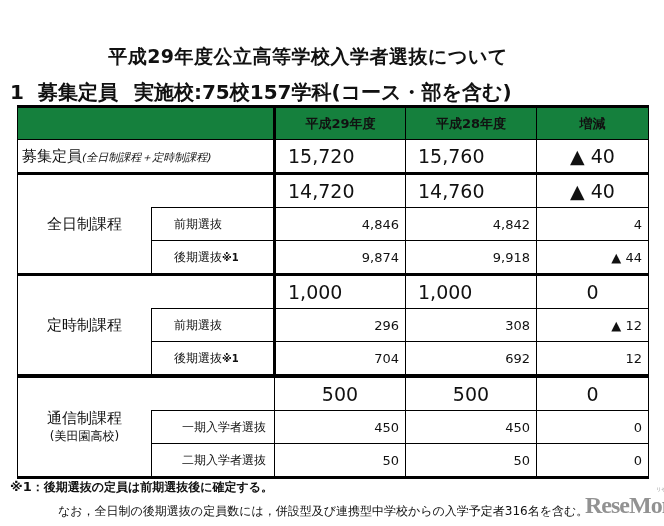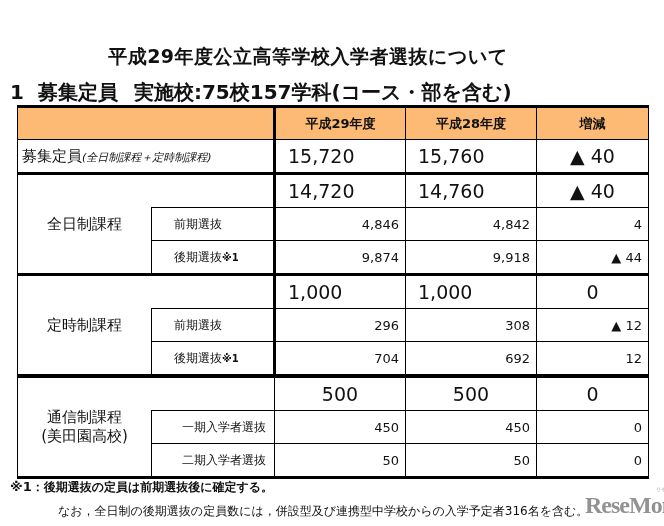--- a/index.html
+++ b/index.html
@@ -14,36 +14,36 @@
   table { position: absolute; left: 17px; border-collapse: collapse; table-layout: fixed; }
   td { border: 1.5px solid #000; padding: 0; height: 32px; vertical-align: middle; }
   .t1 { top: 105px; }
   .t2 { top: 375px; }
   .c1 { width: 134px; }
   .c2 { width: 123px; }
   .c3 { width: 131px; }
   .c4 { width: 131px; }
   .c5 { width: 112px; }
 
-  .hdr td { background: #fdba74; font-weight: bold; font-size: 13px; text-align: center; height: 31px; }
+  .hdr td { background: #15803d; font-weight: bold; font-size: 13px; text-align: center; height: 31px; }
   .thickL { border-left: 3px solid #000 !important; }
   .thickT { border-top: 3px solid #000 !important; }
   .thickB { border-bottom: 3px solid #000 !important; }
 
   .lbl-main { font-size: 15px; text-align: center; }
   .lbl-total { font-size: 15px; padding-left: 4px !important; white-space: nowrap; }
   .lbl-total small { font-size: 11px; font-style: italic; }
   .lbl-sub { font-size: 12px; padding-left: 22px !important; }
   .lbl-sub-r { font-size: 12px; text-align: right; padding-right: 8px !important; }
   .note1 { font-size: 10px; font-weight: bold; }
   .big { font-size: 19px; padding-left: 12px !important; margin-top: 48px; }
   .big-c { font-size: 19px; text-align: center; }
   .small-r { font-size: 13px; text-align: right; padding-right: 6px !important; }
   .noB { border-bottom: none !important; }
-  .sub2 { font-size: 15px; display: block; }
+  .sub2 { font-size: 12px; display: block; }
 
   .foot1 { position: absolute; top: 479px; left: 10px; font-size: 12px; white-space: nowrap; font-weight: bold; }
   .foot1 b { font-size: 13px; }
   .foot2 { position: absolute; top: 503px; left: 58px; font-size: 12px; white-space: nowrap; }
   .logo { position: absolute; top: 492px; left: 541px; font-size: 24px; font-weight: bold;
           color: rgba(110,110,110,0.75); letter-spacing: -1px; font-family: Liberation Serif, serif; margin-left: 44px; }
   .logo .tiny { position: absolute; top: -6px; right: 4px; font-size: 5px; letter-spacing: 0; font-weight: normal; }
 </style>
 </head>
 <body>

